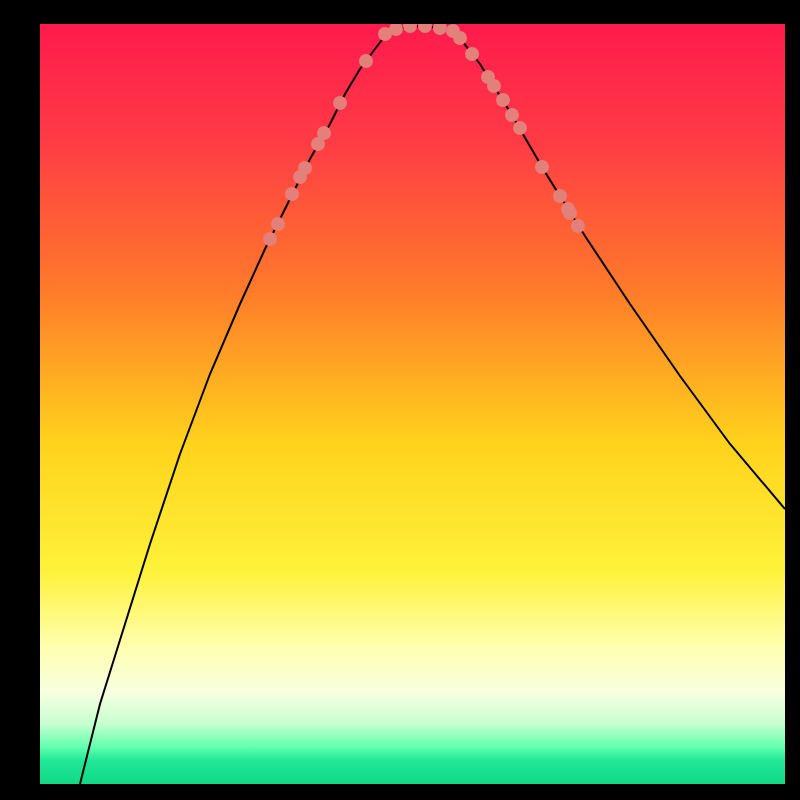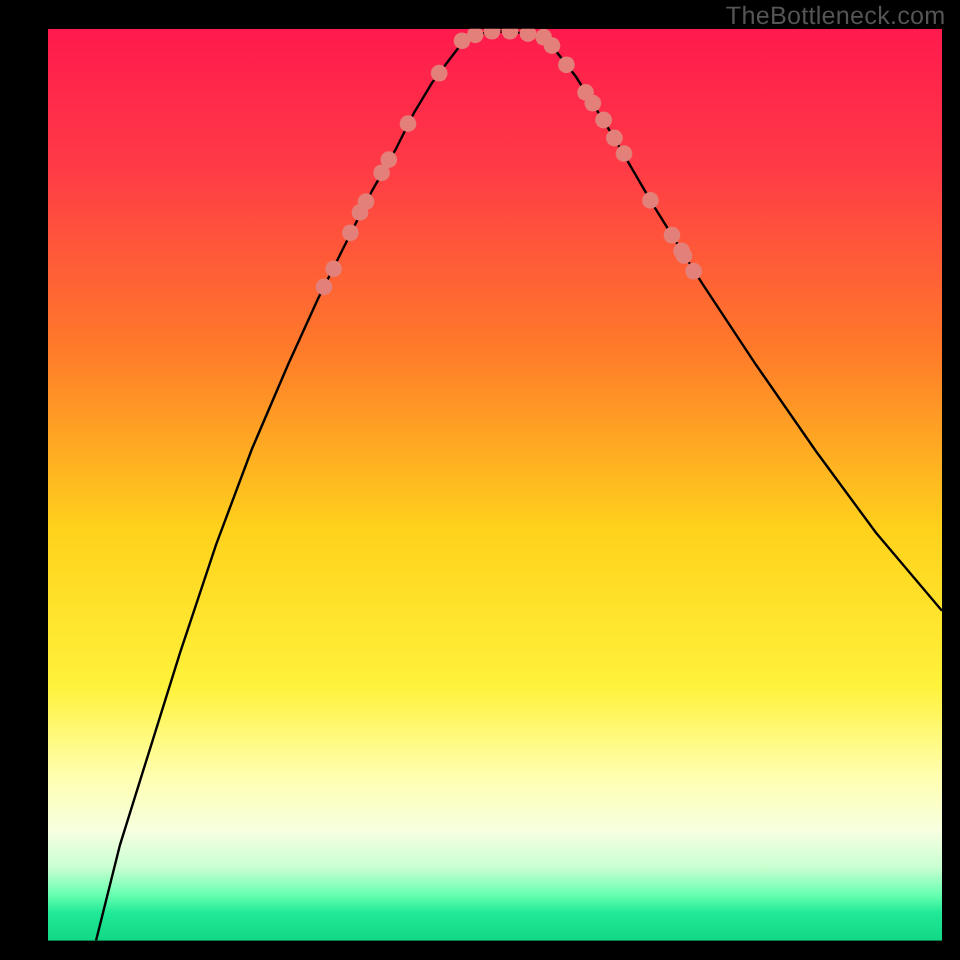--- a/index.html
+++ b/index.html
@@ -94,14 +94,13 @@
           <circle cx="472" cy="91" r="7" class="bead"></circle>
           <circle cx="480" cy="104" r="7" class="bead"></circle>
           <circle cx="502" cy="143" r="7" class="bead"></circle>
           <circle cx="520" cy="172" r="7" class="bead"></circle>
           <circle cx="528" cy="185" r="7" class="bead"></circle>
           <circle cx="530" cy="189" r="7" class="bead"></circle>
           <circle cx="538" cy="202" r="7" class="bead"></circle>
         </g>
     </svg>
   </div>
-  <div class="watermark">TheBottleneck.com</div>
 </div>
 
 </body></html>

